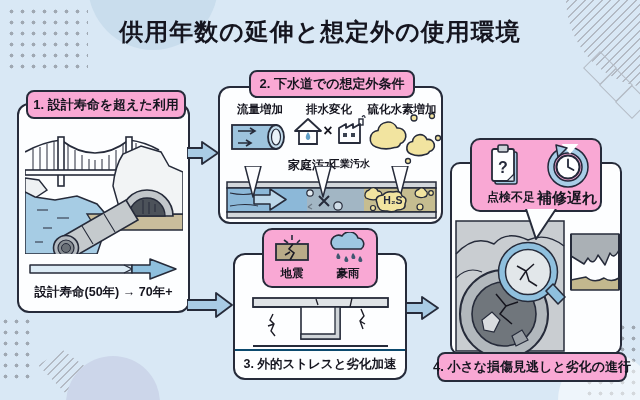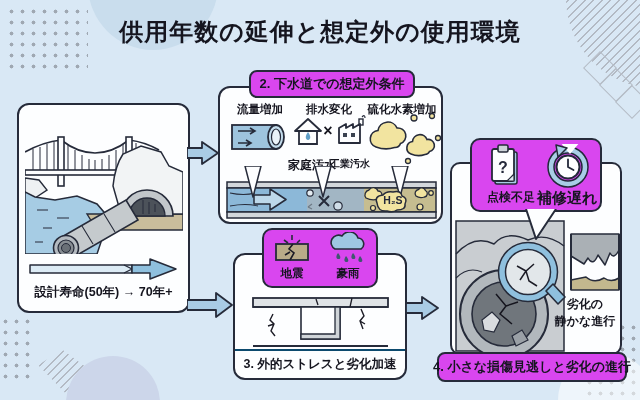--- a/index.html
+++ b/index.html
@@ -8,21 +8,21 @@
     background:#d9e8f5;
     font-family:Liberation Sans, sans-serif;
     color:#15151f;
   }
   .abs{position:absolute;}
   .panel{
     position:absolute;background:#fdfeff;
     border:2px solid #262b3a;border-radius:12px;box-sizing:border-box;
   }
   .tab{
-    position:absolute;background:#d946ef;border:2px solid #262b3a;border-radius:8px;
+    position:absolute;background:#f9a8d4;border:2px solid #262b3a;border-radius:8px;
     box-sizing:border-box;display:flex;align-items:center;justify-content:center;
     font-weight:bold;font-size:13px;white-space:nowrap;z-index:5;
   }
   .lbl{position:absolute;font-weight:bold;text-align:center;white-space:nowrap;}
   .dots{
     position:absolute;
     background-image:radial-gradient(#9fa8b2 1.7px, transparent 2.2px);
     background-size:11px 11px;
   }
   .stripes{
@@ -64,20 +64,23 @@
     <polygon points="0,7 15,7 15,1 31,12 15,23 15,17 0,17" fill="#a9cbe4" stroke="#262b3a" stroke-width="1.8" stroke-linejoin="round"></polygon>
   </svg>
   <svg class="abs" style="left:187px;top:292px;z-index:4;" width="46" height="26" viewBox="0 0 46 26">
     <polygon points="0,8 29,8 29,1 45,13 29,25 29,18 0,18" fill="#a9cbe4" stroke="#262b3a" stroke-width="1.8" stroke-linejoin="round"></polygon>
   </svg>
   <svg class="abs" style="left:406px;top:296px;z-index:4;" width="33" height="24" viewBox="0 0 33 24">
     <polygon points="0,7 16,7 16,1 32,12 16,23 16,17 0,17" fill="#a9cbe4" stroke="#262b3a" stroke-width="1.8" stroke-linejoin="round"></polygon>
   </svg>
 
   <div class="panel" style="left:17px;top:103px;width:173px;height:210px;"></div>
+  <div class="tab" style="left:26px;top:90px;width:160px;height:29px;">
+    <span>1. 設計寿命を超えた利用</span>
+  </div>
   <svg class="abs" style="left:25px;top:126px;" width="158" height="128" viewBox="0 0 158 128">
     <rect x="0" y="0" width="158" height="128" fill="#fdfeff"></rect>
 
     <path d="M0,26 Q18,16 36,14 Q70,40 104,14 Q120,16 134,24" fill="none" stroke="#262b3a" stroke-width="1.6"></path>
     <path d="M8,23 V44 M15,21 V44 M22,18 V44 M29,16 V44 M43,18 V44 M50,24 V44 M57,29 V44 M64,33 V44 M70,34 V44 M77,33 V44 M84,29 V44 M91,24 V44 M98,18 V44 M111,17 V44 M118,20 V44" stroke="#262b3a" stroke-width="1"></path>
 
     <rect x="33" y="11" width="6" height="49" fill="#fdfeff" stroke="#262b3a" stroke-width="1.6"></rect>
     <rect x="101" y="11" width="6" height="38" fill="#fdfeff" stroke="#262b3a" stroke-width="1.6"></rect>
 
     <rect x="0" y="44" width="126" height="5" fill="#fdfeff" stroke="#262b3a" stroke-width="1.6"></rect>
@@ -221,24 +224,20 @@
     <circle cx="74" cy="52" r="29.5" fill="none" stroke="#262b3a" stroke-width="1.5"></circle>
     <circle cx="74" cy="52" r="22.5" fill="none" stroke="#262b3a" stroke-width="1.5"></circle>
     <path d="M63,46 l9,5 l8,-7 M72,51 l3,10 l8,5 M72,51 l-6,9" fill="none" stroke="#1c1c26" stroke-width="1.5"></path>
     <polygon points="92,71 99,64 111,77 104,84" fill="#8fc0de" stroke="#262b3a" stroke-width="1.6" stroke-linejoin="round"></polygon>
   </svg>
   <svg class="abs" style="left:567px;top:232px;" width="56" height="60" viewBox="0 0 56 60">
     <path d="M4,2 H52 V18 q-5,10 -9,3 l-5,12 l-7,-10 q-5,12 -10,3 l-4,6 L4,24 z" fill="#aab0b5" stroke="#262b3a" stroke-width="1.5" stroke-linejoin="round"></path>
     <path d="M4,58 H52 V46 q-8,5 -15,0 q-10,6 -18,-1 L4,48 z" fill="#c3b88e" stroke="#262b3a" stroke-width="1.5" stroke-linejoin="round"></path>
     <path d="M4,2 V58 M52,2 V58" stroke="#262b3a" stroke-width="2"></path>
   </svg>
-  <div class="abs note" style="left:546px;top:296px;width:78px;">
-    <div>劣化の</div>
-    <div>静かな進行</div>
-  </div>
 
   <div class="tab" style="left:470px;top:138px;width:132px;height:74px;border-radius:10px;z-index:7;"></div>
   <svg class="abs" style="left:524px;top:209px;z-index:8;" width="34" height="32" viewBox="0 0 34 32">
     <polygon points="2,0 32,0 12,30" fill="#fdfeff"></polygon>
     <path d="M2,0 L12,30 L32,0" fill="none" stroke="#262b3a" stroke-width="2" stroke-linejoin="round"></path>
   </svg>
   <svg class="abs" style="left:489px;top:144px;z-index:9;" width="30" height="42" viewBox="0 0 30 42">
     <rect x="6" y="8" width="22" height="32" rx="2" fill="#a8cde6" stroke="#262b3a" stroke-width="1.5"></rect>
     <rect x="3" y="5" width="22" height="32" rx="2" fill="#fdfeff" stroke="#262b3a" stroke-width="1.8"></rect>
     <polygon points="18,37 25,30 25,37" fill="#dfe9f1" stroke="#262b3a" stroke-width="1.2"></polygon>

